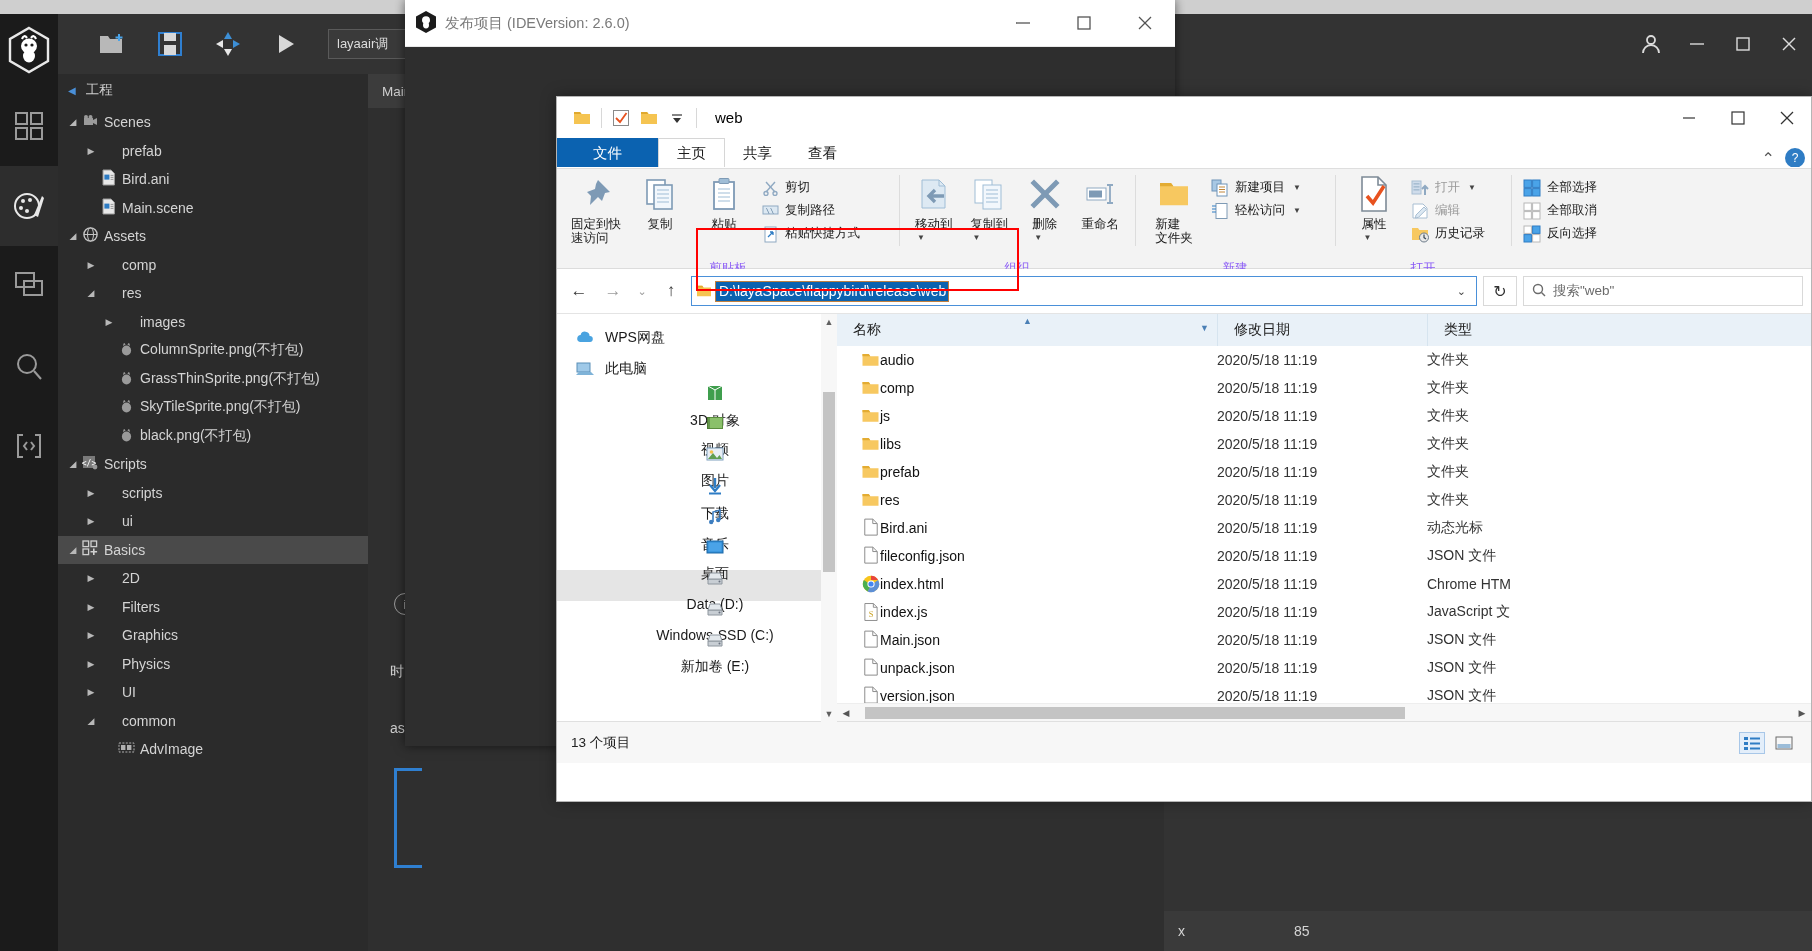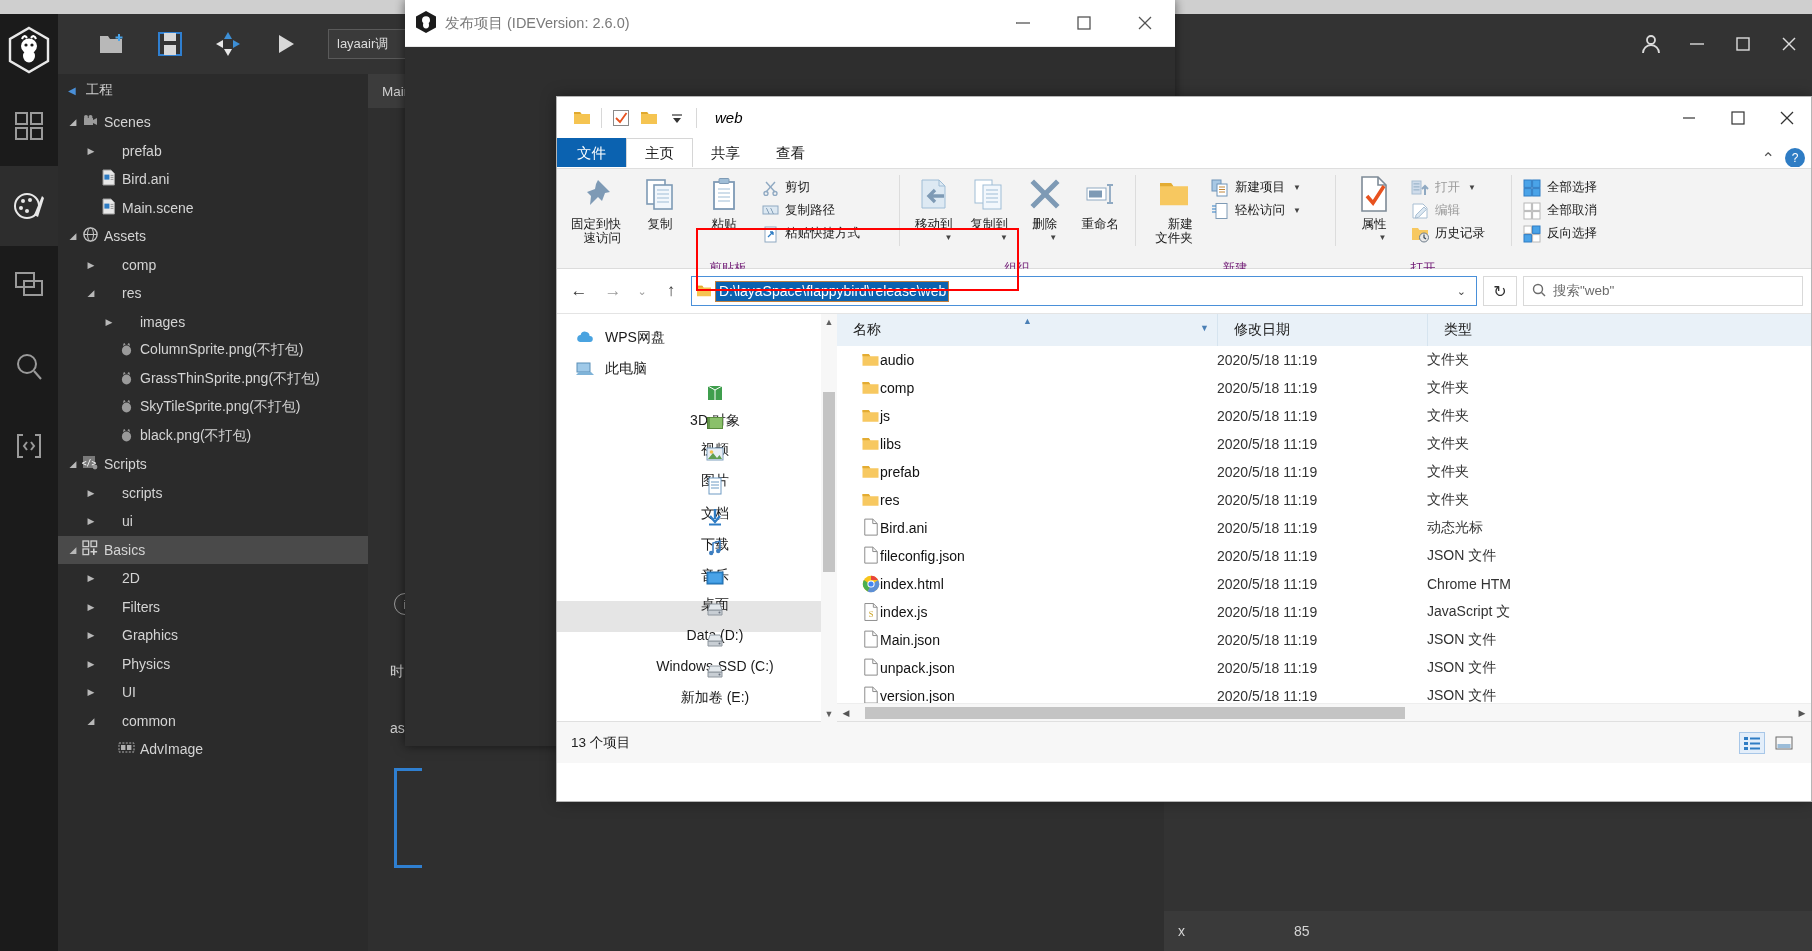--- a/index.html
+++ b/index.html
@@ -111,48 +111,48 @@
   #publish-body { height:699px; background:#2e2e2e; }
 
   
   #explorer {
     position:absolute; left:556px; top:96px; width:1256px; height:706px;
     background:#ffffff; border:1px solid #b5b5b5;
     box-shadow:0 0 14px rgba(0,0,0,.35);
     font-size:13.5px;
   }
   #exp-title {
-    height:41px; background:#ffffff; display:flex; align-items:center; padding-left:14px;font-style:italic;
+    height:41px; background:#ffffff; display:flex; align-items:center; padding-left:14px;
   }
   .qat-ico { width:22px; height:22px; display:flex; align-items:center; justify-content:center; }
   .vsep { width:1px; height:20px; background:#d8d8d8; margin:0 8px; }
   #exp-title .name { margin-left:10px; font-size:15px; color:#000; }
   #exp-winbtns { margin-left:auto; display:flex; }
   #exp-winbtns .b { width:49px; height:41px; display:flex; align-items:center; justify-content:center; color:#3a3a3a; }
 
   #exp-tabs { height:30px; display:flex; align-items:flex-end; padding-left:0; background:#fff; position:relative; }
   #exp-tabs::after{content:"";position:absolute;left:0;right:0;bottom:0;height:1px;background:#fff;}
   .xtab { height:30px; padding:0 18px; display:flex; align-items:center; font-size:14.5px; color:#1a1a1a; }
-  .xtab.file { background:#0b62b0; color:#fff; padding:0 20px; }
+  .xtab.file { background:#0b62b0; color:#fff; padding:0 36px; }
   .xtab.active { border:1px solid #d6d6d6; border-bottom-color:#fff; background:#fff; }
   #exp-tabs .helpers { margin-left:auto; display:flex; align-items:center; gap:10px; padding-right:6px; }
 
   #ribbon {
     height:101px; background:#f3f3f3; border-top:1px solid #dedede; border-bottom:1px solid #dcdcdc;
     display:flex; position:relative;
   }
   .rgroup { display:flex; flex-direction:column; height:101px; position:relative; }
   .rgroup .gbody { flex:1; display:flex; align-items:flex-start; padding:6px 8px 0 8px; gap:2px; }
-  .rgroup .glabel { height:22px; text-align:center; font-size:12.5px; color:#701a75; line-height:22px;margin-top:12px; }
+  .rgroup .glabel { height:22px; text-align:center; font-size:12.5px; color:#8b5cf6; line-height:22px;margin-top:12px; }
   .rgroup + .rgroup::before {
     content:""; position:absolute; left:0; top:6px; bottom:24px; width:1px; background:#dcdcdc;
   }
   .bigbtn {
     width:62px; display:flex; flex-direction:column; align-items:center; gap:2px;
-    font-size:12.5px; color:#1a1a1a; text-align:right; line-height:14px;
+    font-size:12.5px; color:#1a1a1a; text-align:left; line-height:14px;
   }
   .bigbtn .bi { height:40px; display:flex; align-items:center; justify-content:center; }
   .smallcol { display:flex; flex-direction:column; justify-content:flex-start; padding-top:1px; }
   .smallbtn {
     height:23px; display:flex; align-items:center; gap:6px; font-size:12.5px; color:#1a1a1a;
     padding:0 4px;
   }
   .smallbtn .si { width:18px; height:18px; display:flex; align-items:center; justify-content:center; }
   .caret { font-size:8px; color:#444; margin-left:2px; }
 
@@ -994,31 +994,20 @@
                 <rect x="1" y="2" width="16" height="12" fill="#e8eef5" stroke="#7fa0bd"></rect>
                 <circle cx="5.5" cy="6" r="1.8" fill="#f2c14e"></circle>
                 <path d="M2 13 L7 7 L11 12 L13.5 9 L16 13 Z" fill="#5f9e52"></path>
               </svg>
             </span>
      <span>图片</span>
    </div>
           <div class="navrow indent ">
      <span class="nico">
               <svg width="16" height="18" viewBox="0 0 16 18">
-                <rect x="2" y="1" width="12" height="16" fill="#fff" stroke="#6f9bc4"></rect>
-                <line x1="4" y1="5" x2="12" y2="5" stroke="#6f9bc4"></line>
-                <line x1="4" y1="8" x2="12" y2="8" stroke="#6f9bc4"></line>
-                <line x1="4" y1="11" x2="12" y2="11" stroke="#6f9bc4"></line>
-              </svg>
-            </span>
-     <span>文档</span>
-   </div>
-          <div class="navrow indent ">
-     <span class="nico">
-              <svg width="16" height="18" viewBox="0 0 16 18">
                 <path d="M8 1 v10" stroke="#2e7cc4" stroke-width="2.4"></path>
                 <path d="M3 8 L8 14 L13 8" fill="none" stroke="#2e7cc4" stroke-width="2.4"></path>
                 <line x1="2" y1="16.5" x2="14" y2="16.5" stroke="#2e7cc4" stroke-width="2"></line>
               </svg>
             </span>
      <span>下载</span>
    </div>
           <div class="navrow indent ">
      <span class="nico">
               <svg width="16" height="18" viewBox="0 0 16 18">

